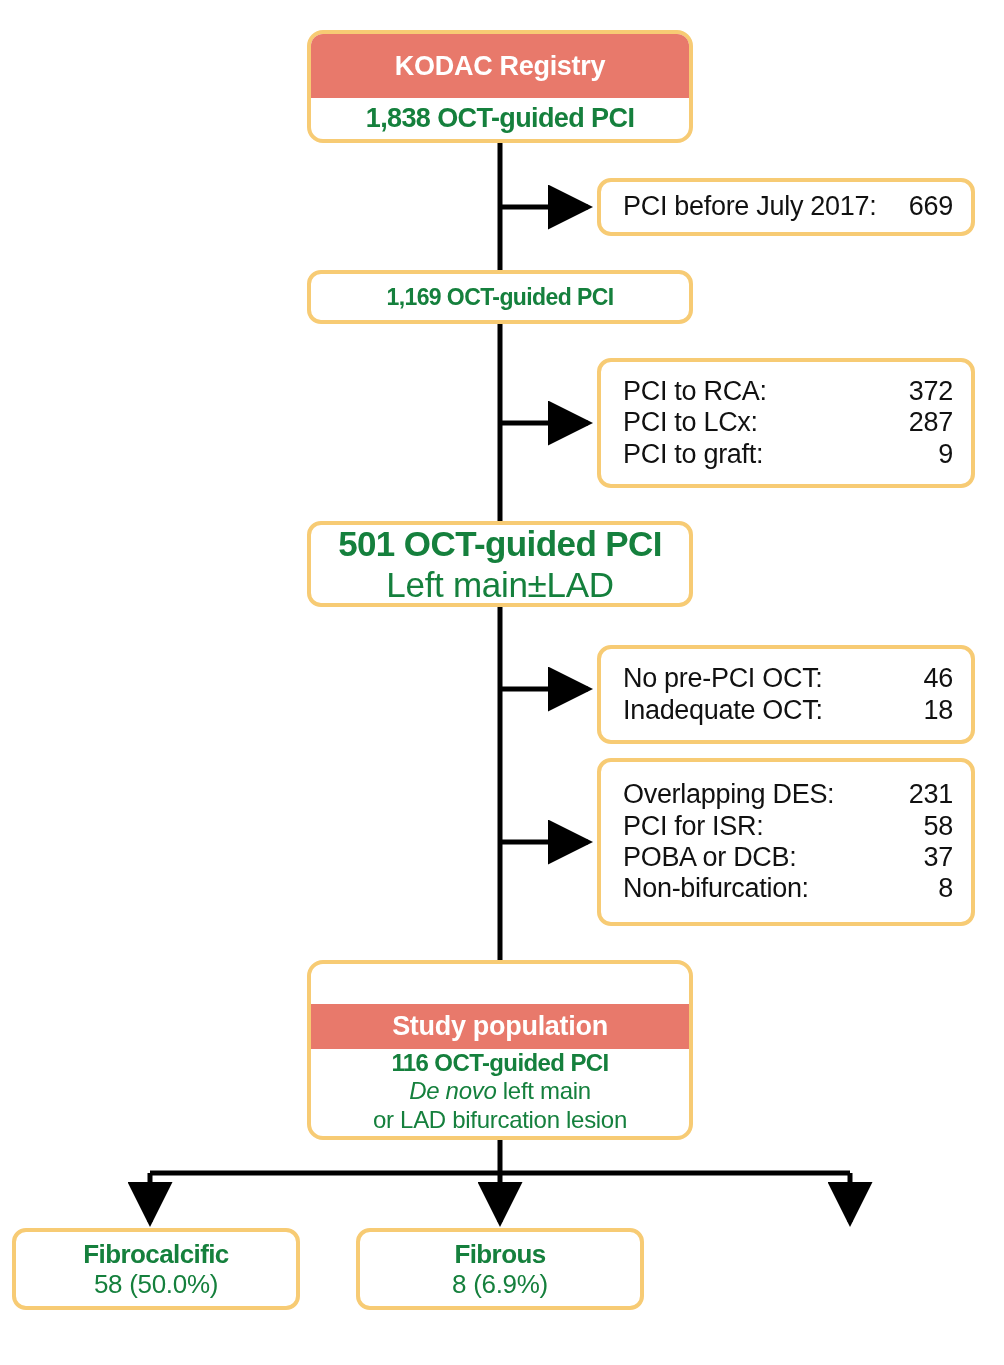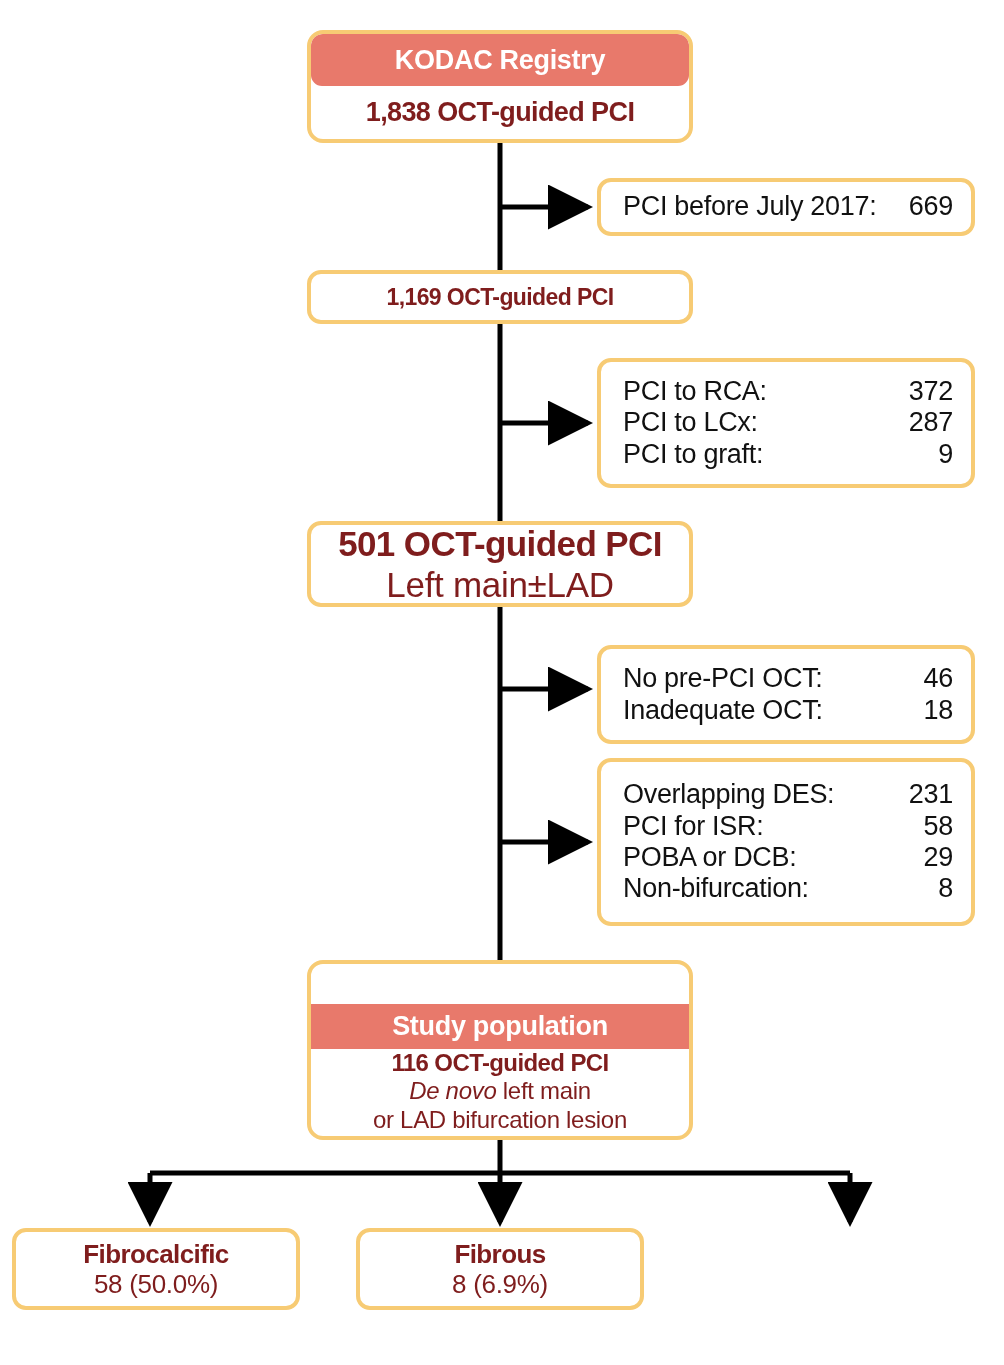--- a/index.html
+++ b/index.html
@@ -57,39 +57,39 @@
     box-sizing: border-box;
   }
   .box-body {
     flex: 1;
     display: flex;
     flex-direction: column;
     align-items: center;
     justify-content: center;
     width: 100%;
     box-sizing: border-box;
-    color: #7f1d1d;
+    color: #15803d;
     text-align: center;
   }
   .line-bold {
     font-weight: bold;
     letter-spacing: -0.6px;
   }
   .line-normal {
     font-weight: normal;
     letter-spacing: -0.3px;
   }
   .italic-lead { font-style: italic; }
 
   
   #box-kodac {
     left: 307px; top: 30px; width: 386px; height: 113px;
     border-radius: 16px;
   }
-  #box-kodac .box-header { height: 52px; font-size: 27px; border-radius: 11px; }
+  #box-kodac .box-header { height: 64px; font-size: 27px; }
   #box-kodac .box-body { font-size: 27px; }
 
   #box-1169 {
     left: 307px; top: 270px; width: 386px; height: 54px;
   }
   #box-1169 .box-body { font-size: 23px; }
 
   #box-501 {
     left: 307px; top: 521px; width: 386px; height: 86px;
   }
@@ -235,21 +235,21 @@
       <div class="srow">
         <span class="lbl">Overlapping DES:</span>
         <span class="val">231</span>
       </div>
       <div class="srow">
         <span class="lbl">PCI for ISR:</span>
         <span class="val">58</span>
       </div>
       <div class="srow">
         <span class="lbl">POBA or DCB:</span>
-        <span class="val">29</span>
+        <span class="val">37</span>
       </div>
       <div class="srow">
         <span class="lbl">Non-bifurcation:</span>
         <span class="val">8</span>
       </div>
     </div>
   </div>
 
   <div class="box" id="box-study">
     <div class="box-header">Study population</div>

